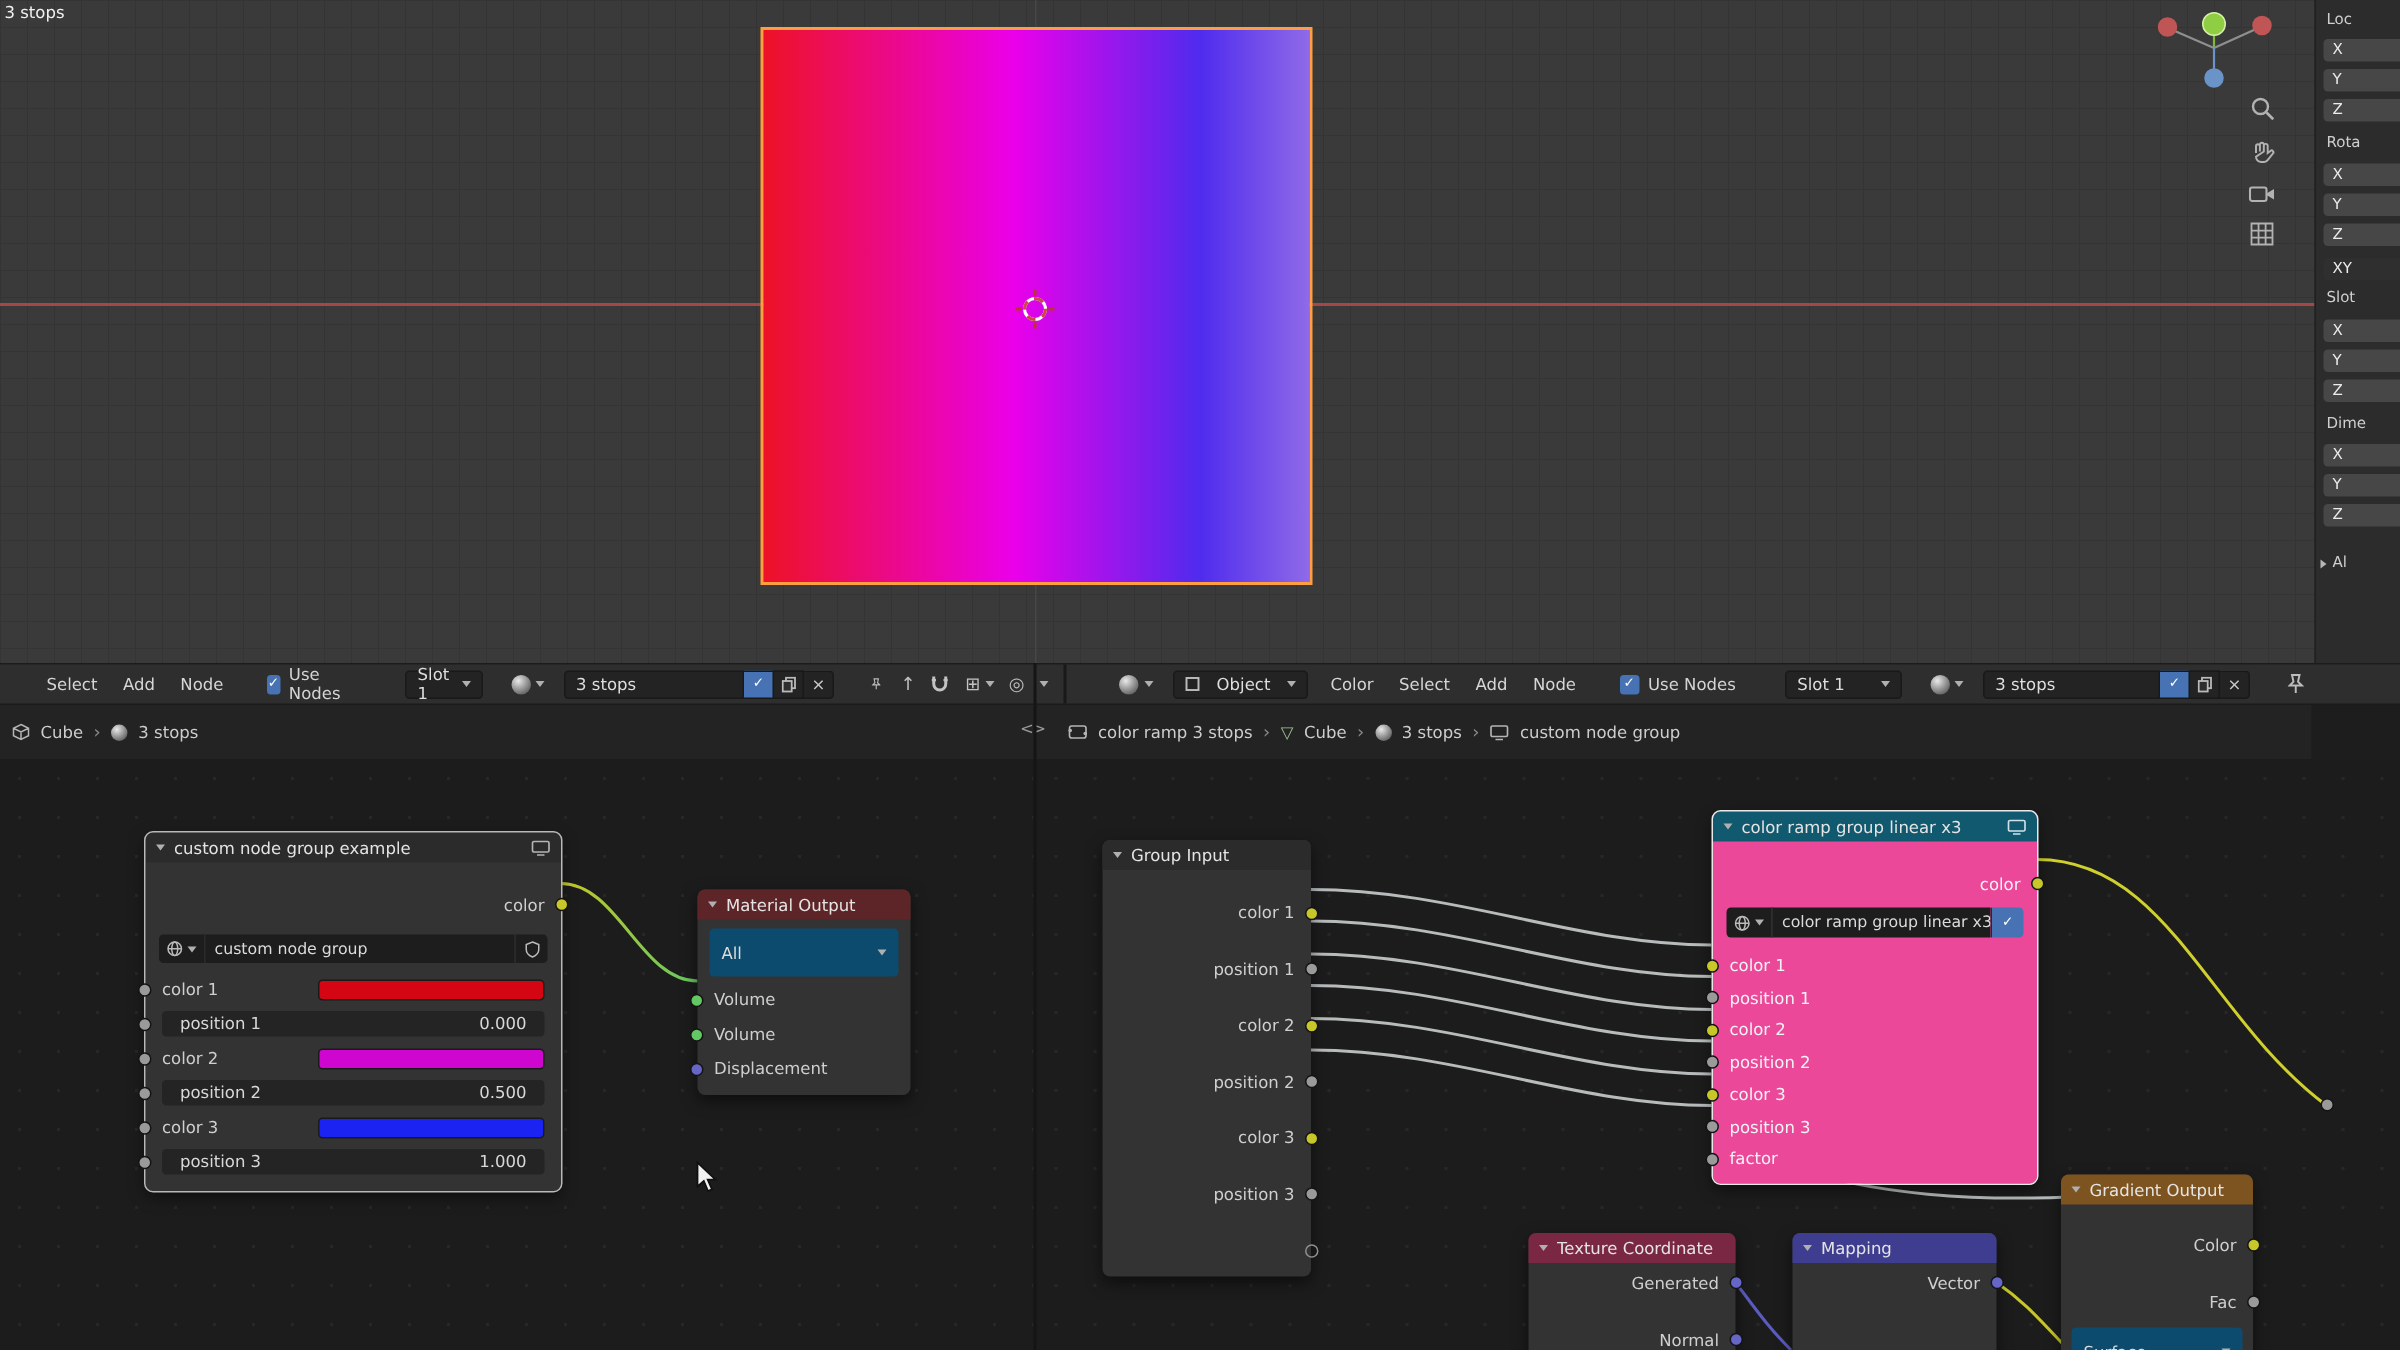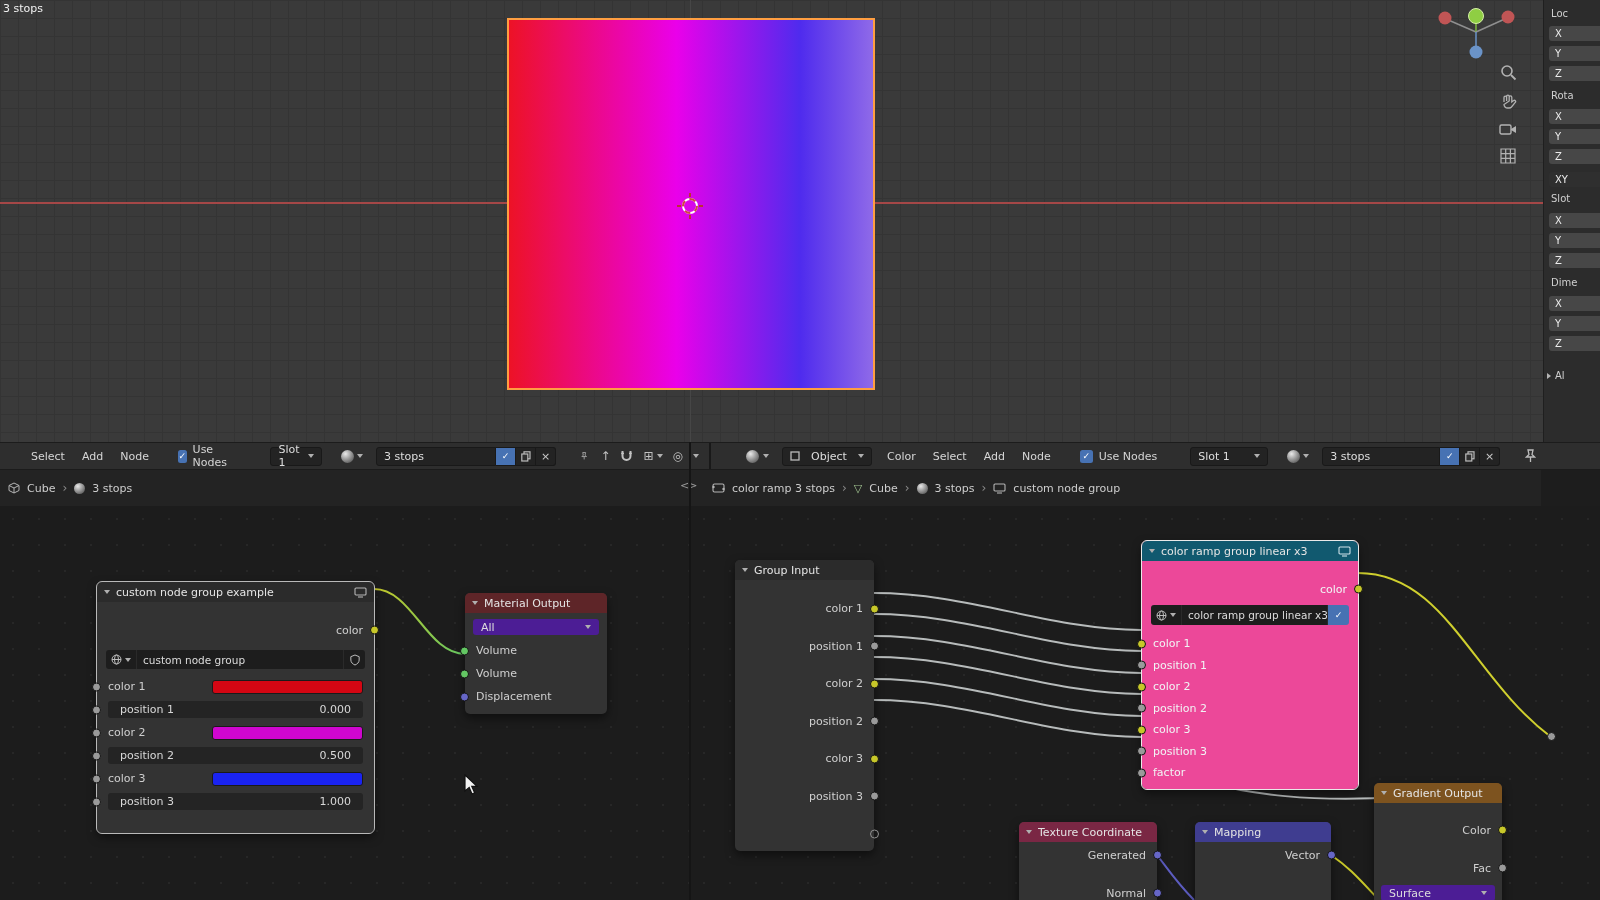--- a/index.html
+++ b/index.html
@@ -87,21 +87,21 @@
   .slider{flex:1;height:17px;background:#242424;border-radius:3px;display:flex;align-items:center;
           justify-content:space-between;padding:0 12px;color:#d8d8d8;}
   .swatch{flex:1;height:14px;border-radius:3px;border:1px solid #1a1a1a;}
   .selrow{display:flex;align-items:stretch;height:19px;margin:0 9px;}
   .selbrowse{width:30px;background:#1d1d1d;border-radius:3px 0 0 3px;display:flex;align-items:center;justify-content:center;gap:3px;}
   .selname{flex:1;background:#1d1d1d;border-left:1px solid #2a2a2a;display:flex;align-items:center;padding:0 6px;
            color:#dcdcdc;white-space:nowrap;overflow:hidden;font-size:10.5px;}
   .selbtn{width:22px;background:#1d1d1d;border-left:1px solid #2a2a2a;border-radius:0 3px 3px 0;
           display:flex;align-items:center;justify-content:center;}
   .selbtn.blue{background:#4772b3;color:#fff;font-size:9px;}
-  .dropdown{height:16px;background:#4c1d95;border-radius:3px;display:flex;align-items:center;
+  .dropdown{height:32px;background:#0c4a6e;border-radius:3px;display:flex;align-items:center;
             justify-content:space-between;padding:0 8px;color:#dcdcdc;}
 
   #node-ramp{outline:1.5px solid #e9e9e9;background:#ec4899;}
   #node-ramp .nrow{color:#f1f4f5;}
   #node-custom{outline:1px solid #b9b9b9;}
 
   .edge-socket{position:absolute;width:9px;height:9px;border-radius:50%;border:1px solid #141414;background:#9a9a9a;z-index:12;}
   .mouse{position:absolute;z-index:50;}
 </style>
 </head>
@@ -324,21 +324,21 @@
     <path d="M874,679 C970,679 1050,716 1141,716" stroke="#b7bbbb"></path>
     <path d="M874,700 C970,700 1050,737 1141,737" stroke="#b7bbbb"></path>
     <path d="M1358,573 C1445,573 1472,678 1551,737" stroke="#cfcf2e"></path>
     <path d="M1142,759 C1230,800 1330,806 1460,792" stroke="#b7bbbb"></path>
     <path d="M1157,855 C1170,872 1178,884 1194,900" stroke="#5c5cc0"></path>
     <path d="M1331,855 C1350,868 1360,880 1379,900" stroke="#c7c729"></path>
   </svg>
 
   <span class="edge-socket" style="left:1547px;top:732px"></span>
 
-  <div class="node" id="node-custom" style="left:97px;top:582px;width:277px;padding-bottom:20px">
+  <div class="node" id="node-custom" style="left:97px;top:555px;width:277px;padding-bottom:8px">
     <div class="nhead h-gray">
       <span class="tri-d"></span>
       <span class="title">custom node group example</span>
       <svg width="13" height="11" viewBox="0 0 13 11">
         <rect x="1" y="1" width="11" height="7" rx="1" fill="none" stroke="#b5b5b5" stroke-width="1.1"></rect>
         <line x1="4" y1="10" x2="9" y2="10" stroke="#b5b5b5" stroke-width="1.1"></line>
       </svg>
     </div>
     <div class="nrow out" style="height:24px">
       <span>color</span>

